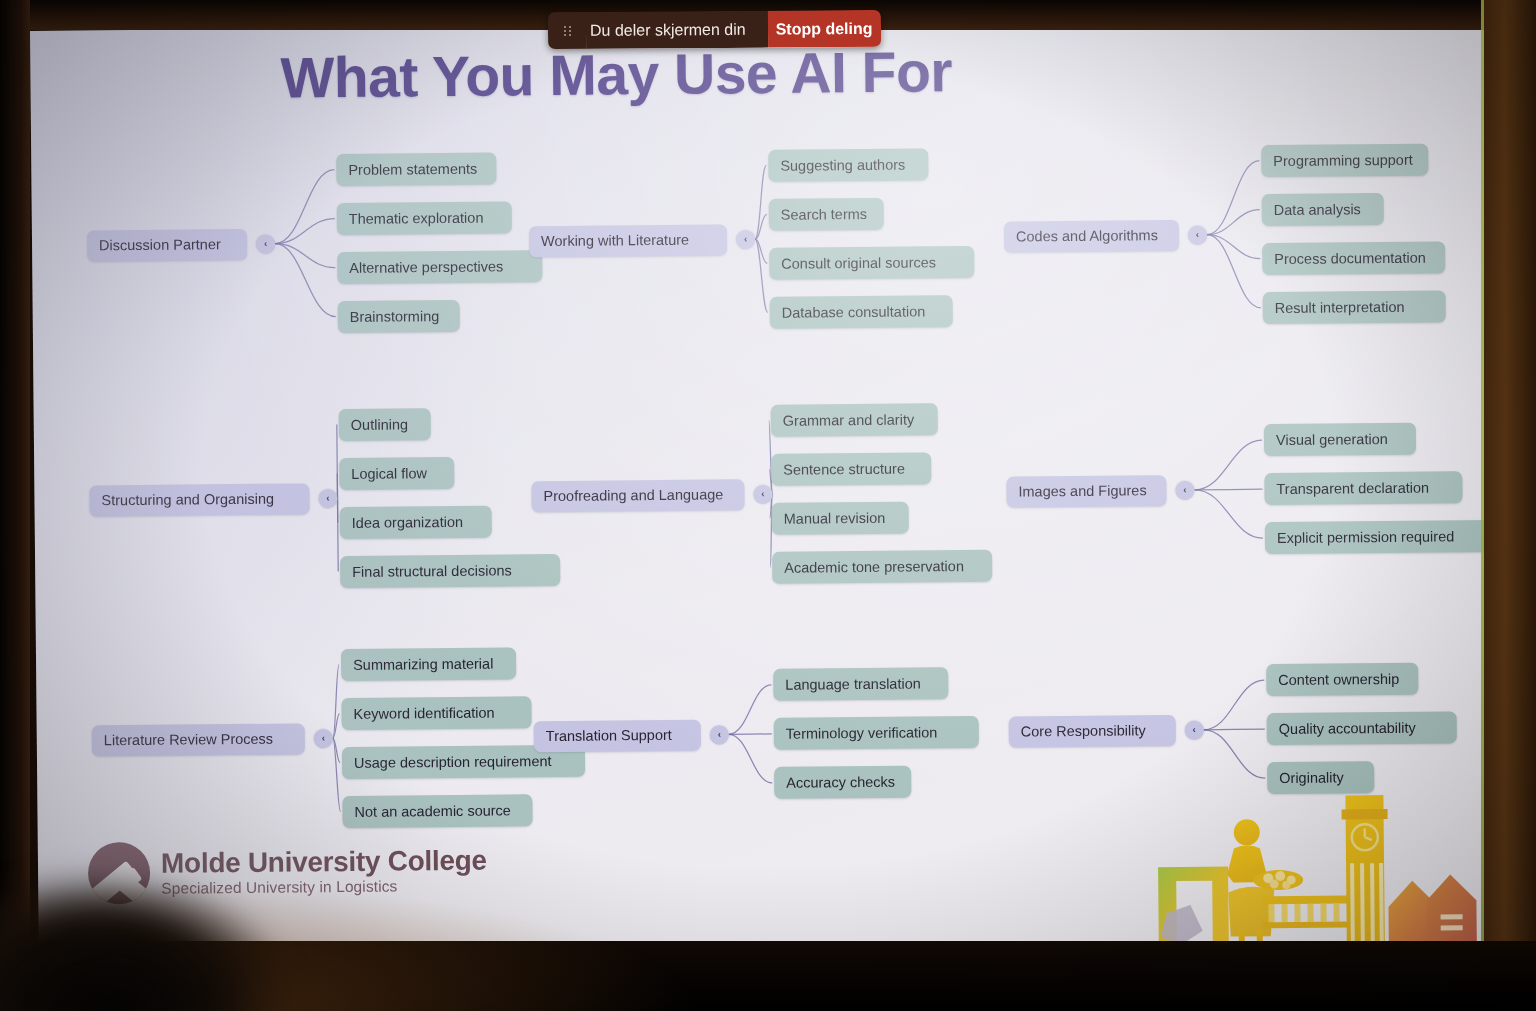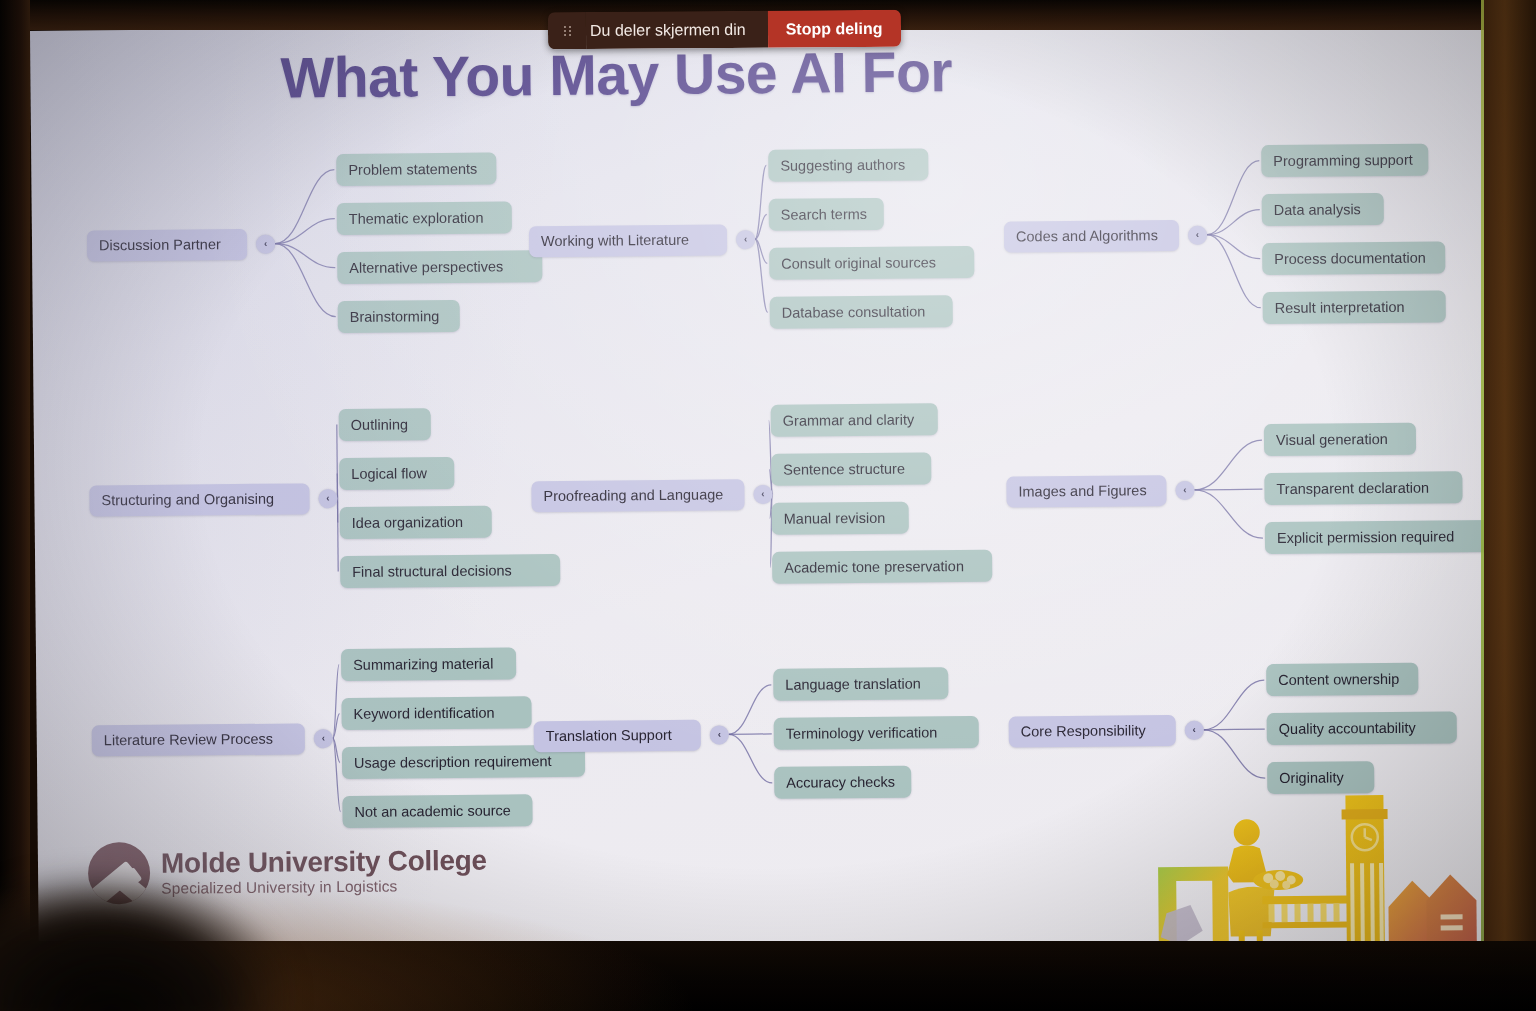--- a/index.html
+++ b/index.html
@@ -59,21 +59,21 @@
             align-items:stretch;border-radius:7px;overflow:hidden;
             box-shadow:0 2px 7px rgba(0,0,0,.45);z-index:40;
             transform:rotate(-0.4deg);}
   .sb-grip{background:#3a2118;width:38px;display:flex;align-items:center;
            justify-content:center;}
   .sb-grip .dots{display:grid;grid-template-columns:2px 2px;gap:2px 3px;}
   .sb-grip .dots i{width:2px;height:2px;background:#b39e93;border-radius:50%;display:block;}
   #sb-text{background:#3a2118;color:#f2e9e4;display:flex;align-items:center;
            padding:0 22px 0 4px;font-size:16px;}
   #sb-stop{background:#b43426;color:#fff;display:flex;align-items:center;
-           padding:0 18px;font-size:16px;font-weight:bold;cursor:pointer;}
+           padding:0 8px;font-size:16px;font-weight:bold;cursor:pointer;}
 
   
   #logo{position:absolute;left:50px;top:812px;display:flex;align-items:center;gap:11px;}
   #logo-mark{width:62px;height:62px;border-radius:50%;background:#7d5a63;
              position:relative;overflow:hidden;flex:none;}
   #logo-mark .peak{position:absolute;background:#f2eef0;}
   #logo-mark .p1{width:62px;height:19px;left:-11px;top:36px;transform:rotate(-39deg);
                  border-radius:3px;}
   #logo-mark .p2{width:40px;height:18px;left:24px;top:38px;transform:rotate(40deg);
                  border-radius:3px;}

